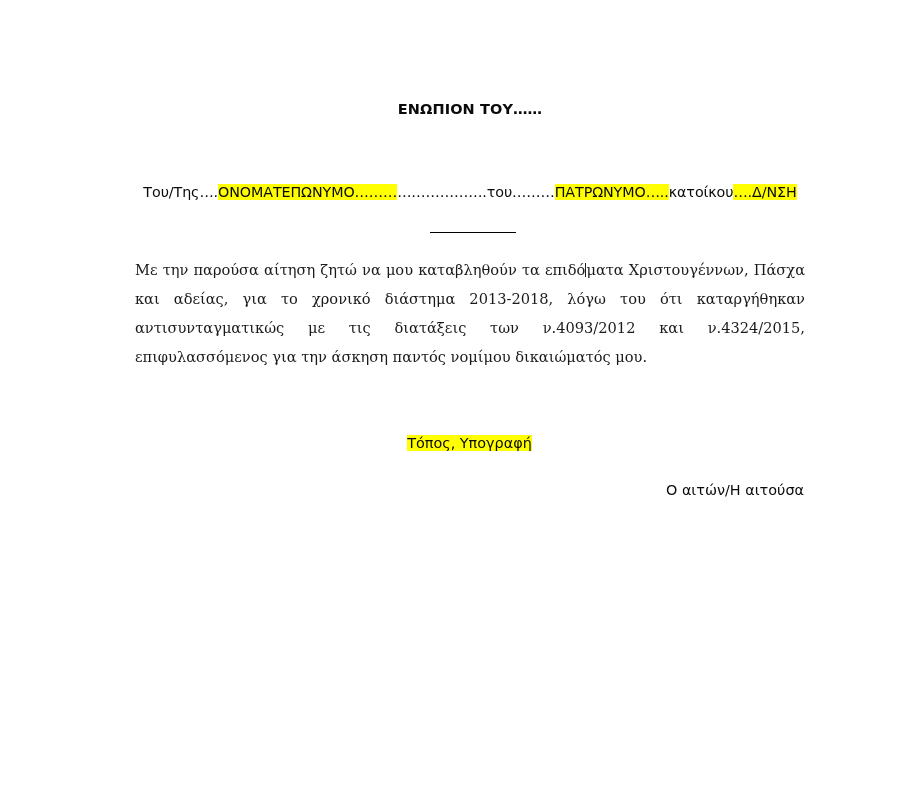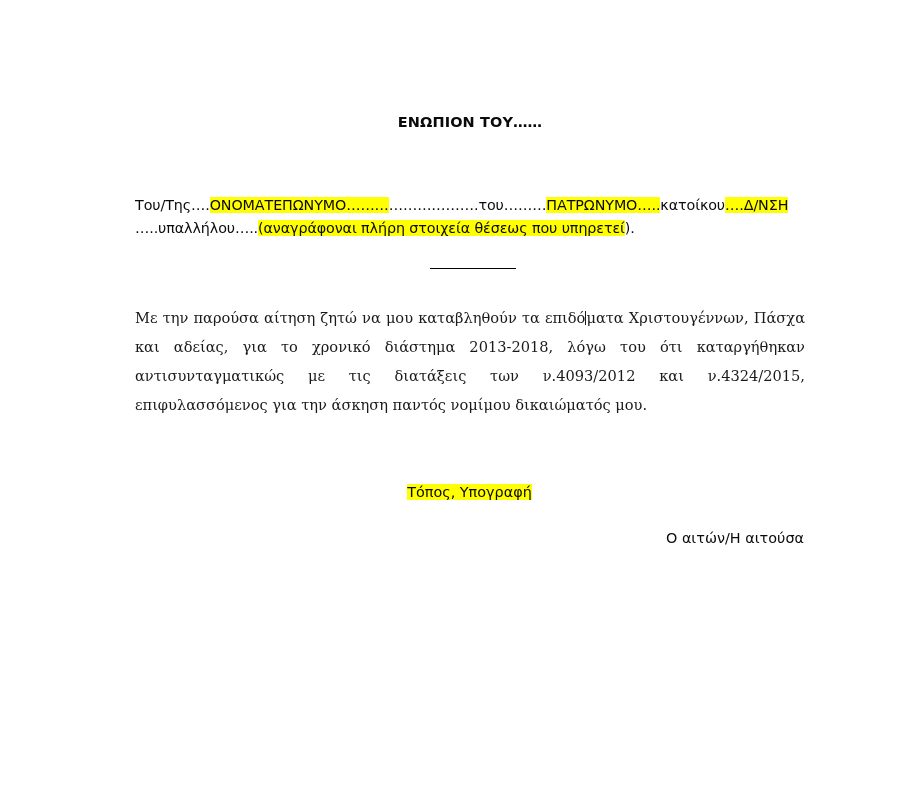--- a/index.html
+++ b/index.html
@@ -21,21 +21,21 @@
     left: 0;
     top: 0;
     width: 920px;
     height: 796px;
     background: #ffffff;
   }
 
   .doc-body {
     position: absolute;
     left: 135px;
-    top: 113px;
+    top: 100px;
     width: 670px;
   }
 
   
   .line-center {
     text-align: center;
   }
 
   .heading-bold {
     font-family: "DejaVu Sans", "Liberation Sans", sans-serif;
@@ -58,21 +58,21 @@
   
   .hl {
     background-color: #ffff00;
   }
 
   
   .ident-block {
     font-family: "DejaVu Sans", "Liberation Sans", sans-serif;
     font-size: 14.3px;
     line-height: 1.62;
-    text-align: left;
+    text-align: center;
     letter-spacing: -0.1px;
     white-space: nowrap;
   }
   .ident-block .row2 {
     white-space: normal;
   }
 
   
   .divider-wrap {
     width: 670px;
@@ -84,21 +84,21 @@
     display: inline-block;
     width: 86px;
     height: 0;
     border-top: 1.6px solid #000000;
     vertical-align: middle;
     margin-left: 6px;
   }
 
   
   .main-para {
-    margin-top: 26px;
+    margin-top: 14px;
     font-family: "DejaVu Serif", "Liberation Serif", serif;
     font-size: 14.6px;
     line-height: 2.0;
     text-align: justify;
     text-justify: inter-word;
     color: #1a1a1a;
     width: 670px;
   }
   .caret {
     display: inline-block;
@@ -142,21 +142,20 @@
     <div class="gap-1"></div>
 
 
     <div class="gap-2"></div>
 
 
     <div class="gap-3"></div>
 
     <div class="ident-block">
       <div class="row1"><span>Του/Της….</span><span class="hl">ΟΝΟΜΑΤΕΠΩΝΥΜΟ………</span><span>……………….</span><span>του………</span><span class="hl">ΠΑΤΡΩΝΥΜΟ…..</span><span>κατοίκου</span><span class="hl">….Δ/ΝΣΗ</span></div>
-      <div class="row2"><span>…..υπαλλήλου…..</span><span class="hl">(</span><span class="hl">αναγράφοναι πλήρη στοιχεία θέσεως που υπηρετεί</span><span>).</span></div>
     </div>
 
     <div class="divider-wrap">
       <span class="divider-line"></span>
     </div>
 
     <div class="main-para"><span>Με την παρούσα αίτηση ζητώ να μου καταβληθούν τα επιδό</span><span class="caret"></span><span>ματα Χριστουγέννων, Πάσχα και αδείας, για το χρονικό διάστημα 2013-2018, λόγω του ότι καταργήθηκαν αντισυνταγματικώς με τις διατάξεις των ν.4093/2012 και ν.4324/2015, επιφυλασσόμενος για την άσκηση παντός νομίμου δικαιώματός μου.</span></div>
 
     <div class="sign-block">
       <div class="sign-place"><span class="hl">Τόπος, Υπογραφή</span></div>

